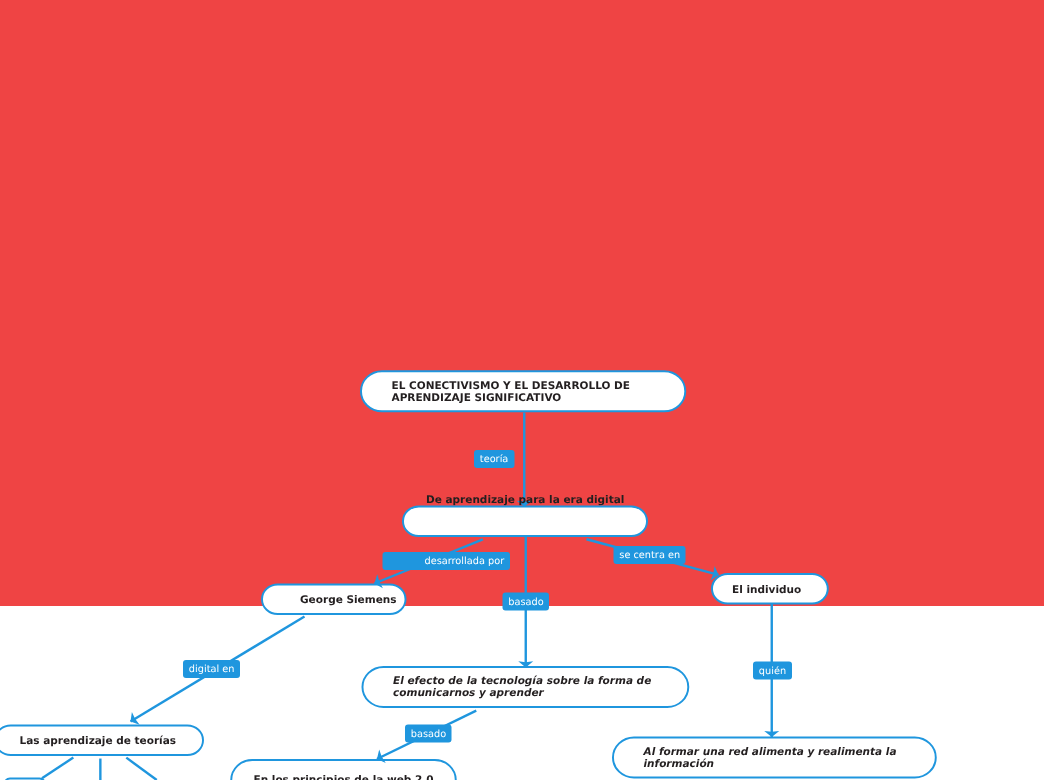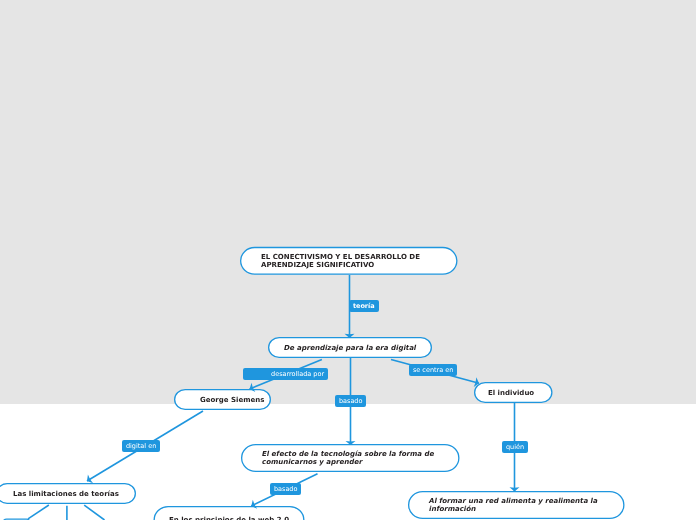--- a/index.html
+++ b/index.html
@@ -1,18 +1,18 @@
 <!DOCTYPE html>
 <html><head>
 <meta charset="utf-8">
 <style>
   html,body{margin:0;padding:0;background:#ffffff;-webkit-font-smoothing:antialiased;
             text-rendering:geometricPrecision;}
   body{width:696px;height:520px;overflow:hidden;font-family:"DejaVu Sans",sans-serif;}
-  #canvas{position:relative;width:696px;height:404px;background:#e5e5e5;}
+  #canvas{position:relative;width:696px;height:404px;background:#ef4444;}
   svg.links{position:absolute;left:0;top:0;width:696px;height:520px;}
   .node{position:absolute;box-sizing:border-box;background:transparent;border:0;
         display:flex;align-items:center;color:#231f20;font-weight:bold;
         font-size:7px;line-height:8px;padding:0 21px;}
   .node span{display:block;white-space:nowrap;will-change:transform;}
   .tline{white-space:nowrap;}
   .lbl{position:absolute;box-sizing:border-box;background:#1f96de;color:#fff;border-radius:2px;
        font-size:6.5px;line-height:12.4px;text-align:center;white-space:nowrap;padding:0 3.9px;}
 </style>
 </head>
@@ -51,21 +51,21 @@
         <line x1="84.2" y1="505.1" x2="104.5" y2="520" stroke="#1f96de" stroke-width="1.6"></line>
       </g>
   </svg>
   <div id="nodes">
       <div class="node" style="left: 240px; top: 246.85px; width: 217.5px; height: 28px; padding-left: 20.5px;">
         <span>
           <div class="tline">EL CONECTIVISMO Y EL DESARROLLO DE</div>
           <div class="tline">APRENDIZAJE SIGNIFICATIVO</div>
         </span>
       </div>
-      <div class="node" style="left: 268px; top: 337px; width: 164px; height: 21px; padding-left: 15.5px; font-style: italic;">
+      <div class="node" style="left: 268px; top: 322px; width: 164px; height: 21px; padding-left: 15.5px;">
         <span>
           <div class="tline">De aprendizaje para la era digital</div>
         </span>
       </div>
       <div class="node" style="left: 174px; top: 389px; width: 97px; height: 21px; padding-left: 26px;">
         <span>
           <div class="tline">George Siemens</div>
         </span>
       </div>
       <div class="node" style="left: 474px; top: 382px; width: 78.5px; height: 21px; padding-left: 16px; justify-content: center;">
@@ -80,32 +80,32 @@
         </span>
       </div>
       <div class="node" style="left: 408px; top: 491px; width: 216.5px; height: 28px; padding-left: 21px; font-style: italic;">
         <span>
           <div class="tline">Al formar una red alimenta y realimenta la</div>
           <div class="tline">información</div>
         </span>
       </div>
       <div class="node" style="left: -4px; top: 483px; width: 140px; height: 21px; padding-left: 17px;">
         <span>
-          <div class="tline">Las limitaciones de teorías</div>
+          <div class="tline">Las aprendizaje de teorías</div>
         </span>
       </div>
       <div class="node" style="left: 153.5px; top: 506px; width: 151px; height: 28px; padding-left: 15px;">
         <span>
           <div class="tline">En los principios de la web 2.0</div>
         </span>
       </div>
       <div class="node" style="left: 2px; top: 518.4px; width: 29px; height: 21px; padding-left: 8px; border-radius: 4px;">
         <span></span>
       </div>
-      <div class="lbl" style="left: 349px; top: 300px; height: 12px; font-weight: bold;">teoría</div>
-      <div class="lbl" style="left: 243px; top: 368px; height: 12px; padding-left: 28px;">desarrollada por</div>
+      <div class="lbl" style="left: 316px; top: 300px; height: 12px;">teoría</div>
+      <div class="lbl" style="left: 255px; top: 368px; height: 12px; padding-left: 28px;">desarrollada por</div>
       <div class="lbl" style="left: 409px; top: 364px; height: 12px;">se centra en</div>
       <div class="lbl" style="left: 335px; top: 395px; height: 12px;">basado</div>
       <div class="lbl" style="left: 122px; top: 440px; height: 12px;">digital en</div>
       <div class="lbl" style="left: 270px; top: 483px; height: 12px;">basado</div>
       <div class="lbl" style="left: 502px; top: 441px; height: 12px;">quién</div>
     </div>
 </div>
 
 </body></html>

